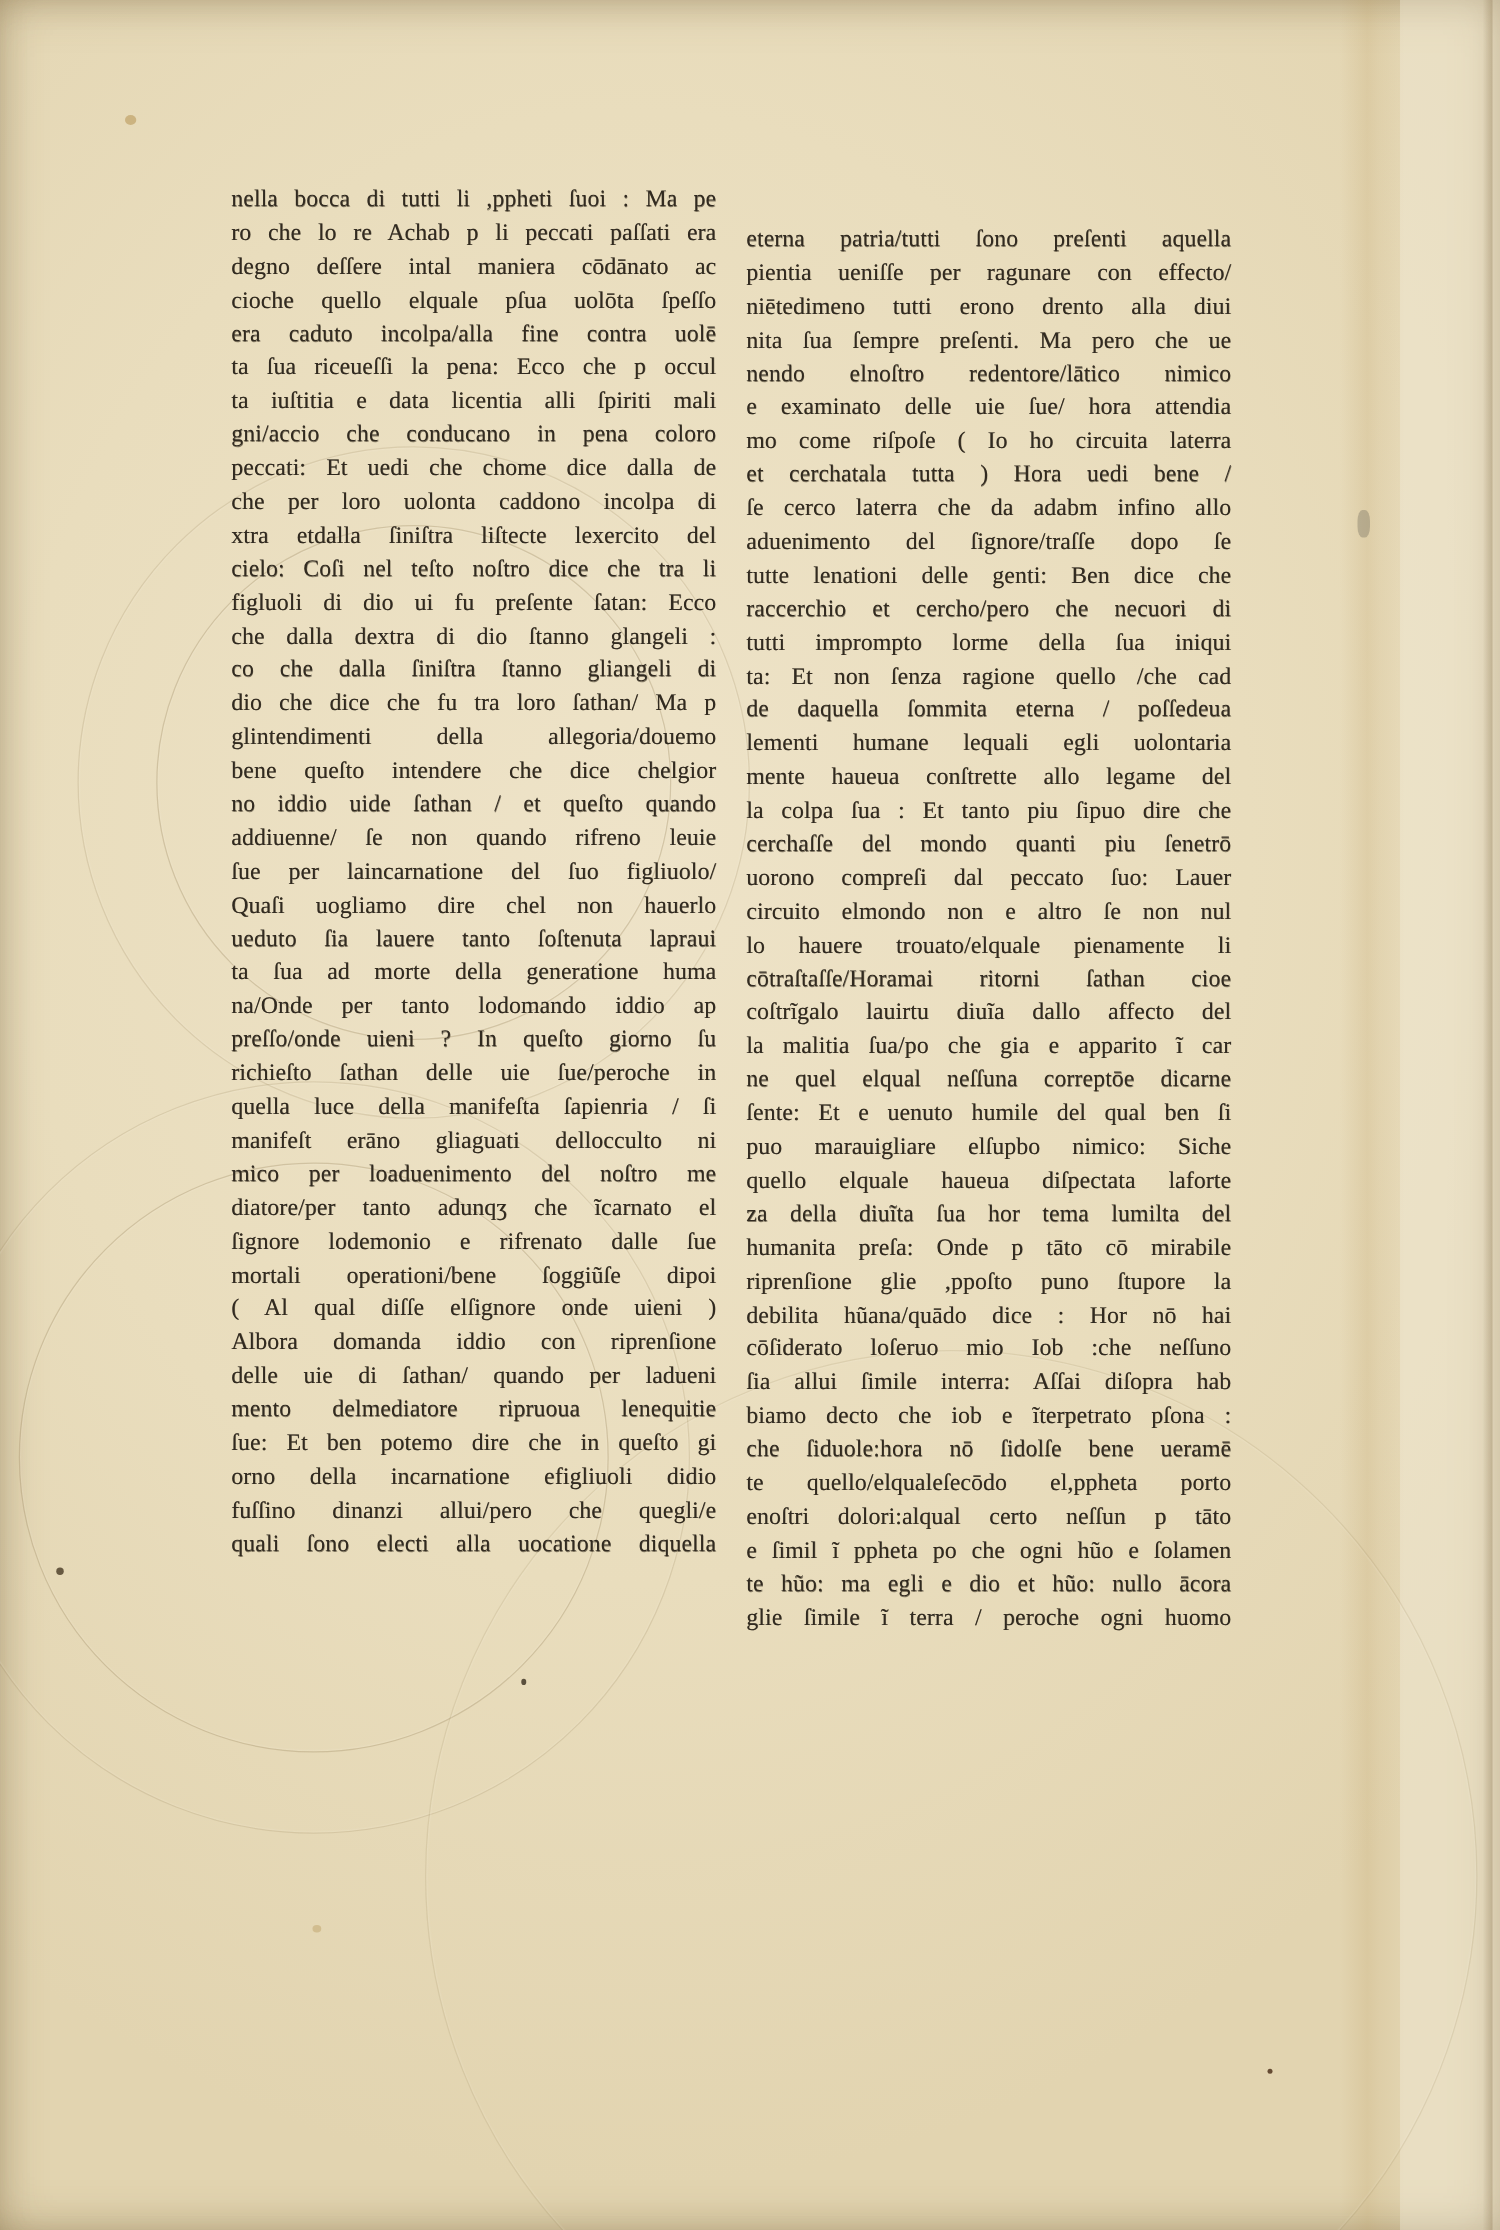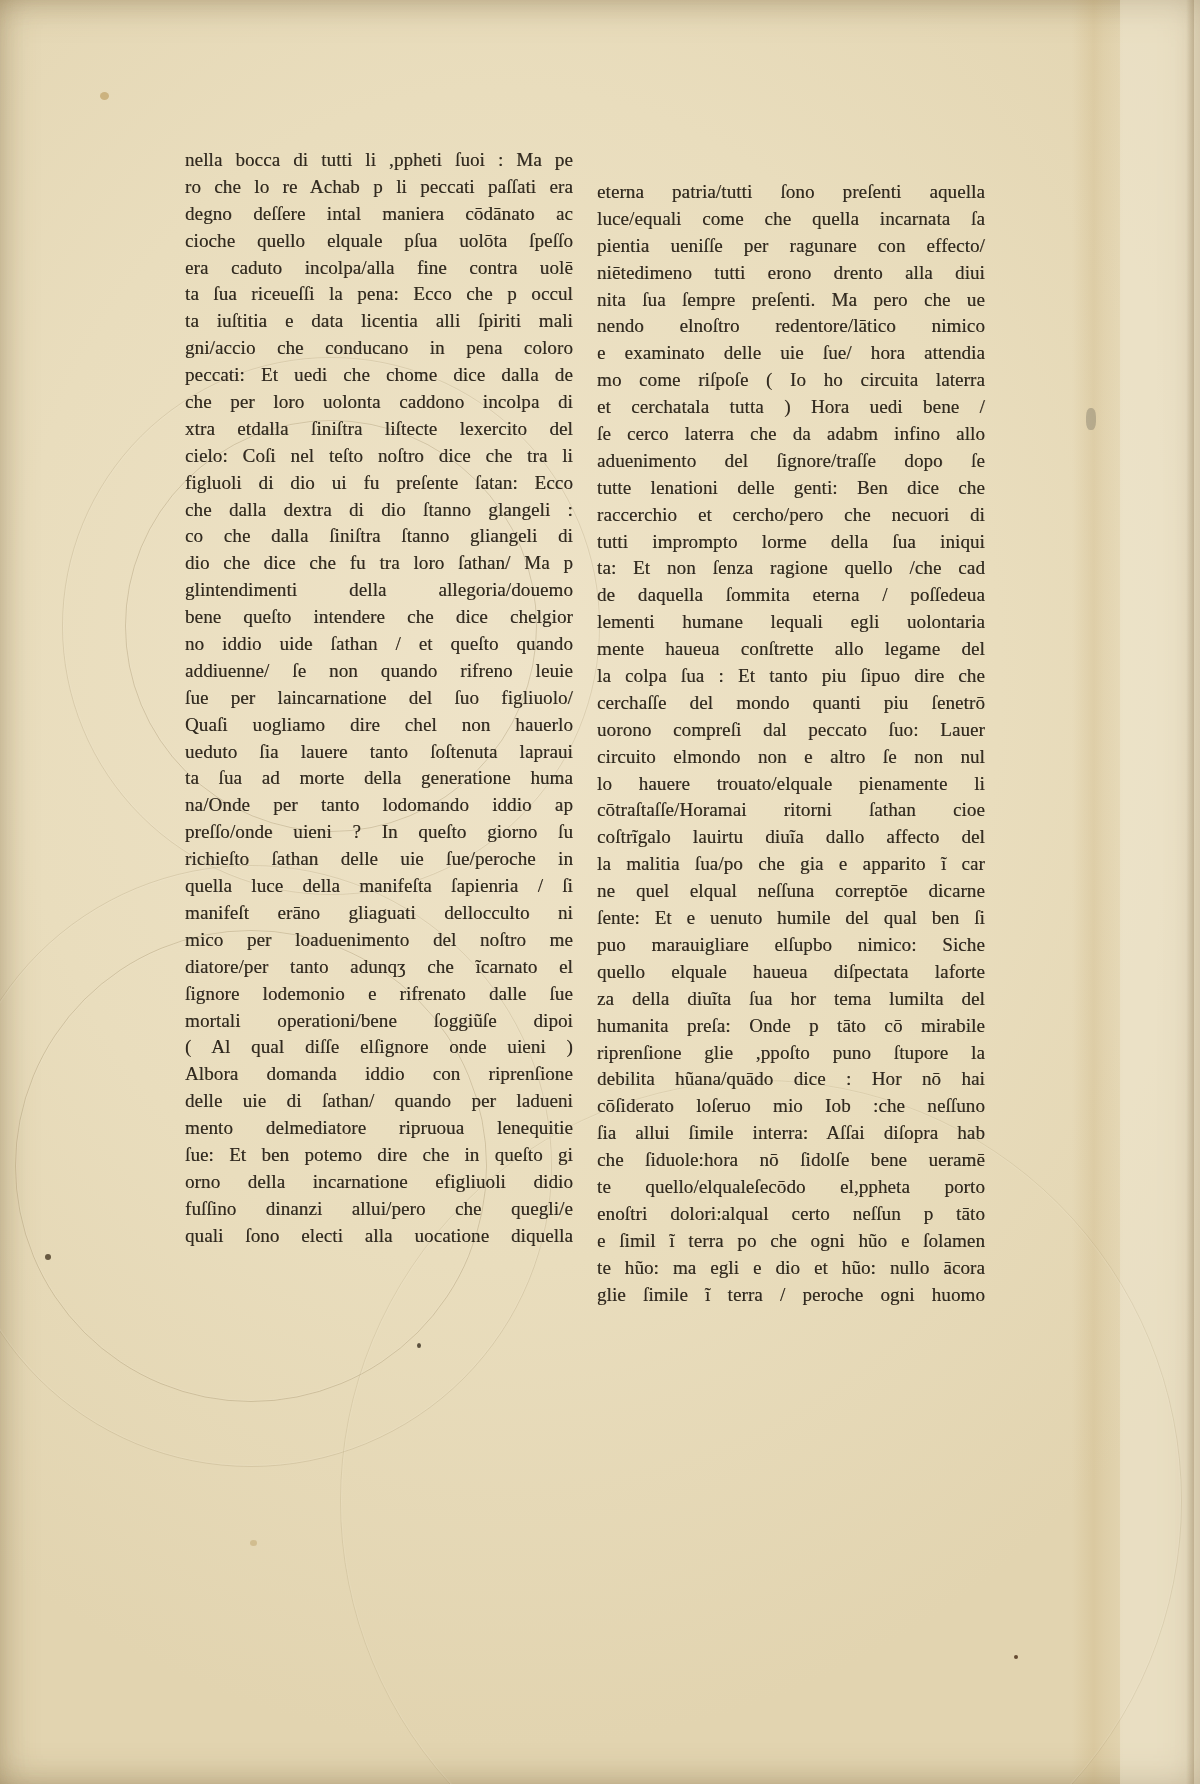--- a/index.html
+++ b/index.html
@@ -146,21 +146,20 @@
       <div class="line">Albora domanda iddio con riprenſione</div>
       <div class="line">delle uie di ſathan/ quando per ladueni</div>
       <div class="line">mento delmediatore ripruoua lenequitie</div>
       <div class="line">ſue: Et ben potemo dire che in queſto gi</div>
       <div class="line">orno della incarnatione efigliuoli didio</div>
       <div class="line">fuſſino dinanzi allui/pero che quegli/e</div>
       <div class="line">quali ſono electi alla uocatione diquella</div>
     </div>
   <div class="col col-right">
       <div class="line">eterna patria/tutti ſono preſenti aquella</div>
-      <div class="line">luce/equali come che quella incarnata ſa</div>
       <div class="line">pientia ueniſſe per ragunare con effecto/</div>
       <div class="line">niētedimeno tutti erono drento alla diui</div>
       <div class="line">nita ſua ſempre preſenti. Ma pero che ue</div>
       <div class="line">nendo elnoſtro redentore/lātico nimico</div>
       <div class="line">e examinato delle uie ſue/ hora attendia</div>
       <div class="line">mo come riſpoſe ( Io ho circuita laterra</div>
       <div class="line">et cerchatala tutta )  Hora uedi bene /</div>
       <div class="line">ſe cerco laterra che da adabm infino allo</div>
       <div class="line">aduenimento del ſignore/traſſe dopo ſe</div>
       <div class="line">tutte lenationi delle genti: Ben dice che</div>
@@ -181,21 +180,22 @@
       <div class="line">ne quel elqual neſſuna correptōe dicarne</div>
       <div class="line">ſente: Et e uenuto humile del qual ben ſi</div>
       <div class="line">puo marauigliare elſupbo nimico: Siche</div>
       <div class="line">quello elquale haueua diſpectata laforte</div>
       <div class="line">za della diuĩta ſua  hor tema lumilta del</div>
       <div class="line">humanita preſa: Onde p tāto cō mirabile</div>
       <div class="line">riprenſione glie ,ppoſto puno ſtupore la</div>
       <div class="line">debilita hũana/quādo dice : Hor nō hai</div>
       <div class="line">cōſiderato loſeruo mio Iob :che neſſuno</div>
       <div class="line">ſia allui ſimile interra: Aſſai diſopra hab</div>
+      <div class="line">biamo decto che iob e ĩterpetrato pſona :</div>
       <div class="line">che ſiduole:hora nō ſidolſe bene ueramē</div>
       <div class="line">te quello/elqualeſecōdo el,ppheta porto</div>
       <div class="line">enoſtri dolori:alqual certo neſſun p tāto</div>
-      <div class="line">e ſimil ĩ terra po che ogni hũo e ſolamen</div>
+      <div class="line">e ſimil ĩ ppheta po che ogni hũo e ſolamen</div>
       <div class="line">te hũo: ma egli e dio et hũo: nullo ācora</div>
       <div class="line">glie ſimile ĩ terra / peroche ogni huomo</div>
     </div>
 
 </div>
 
 </body></html>

